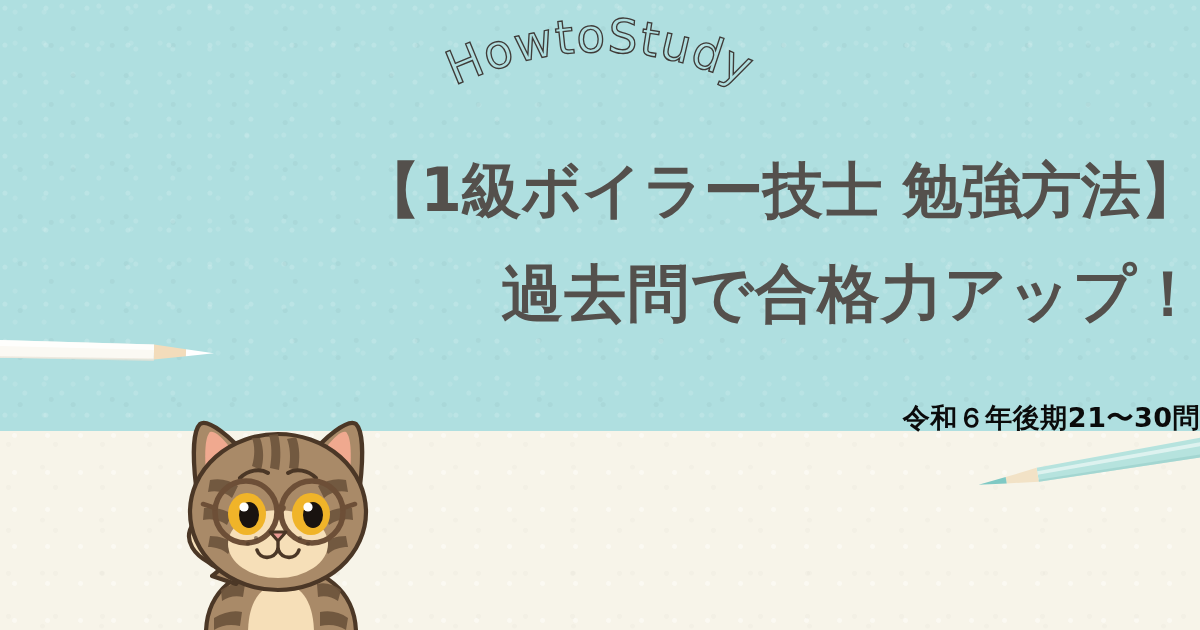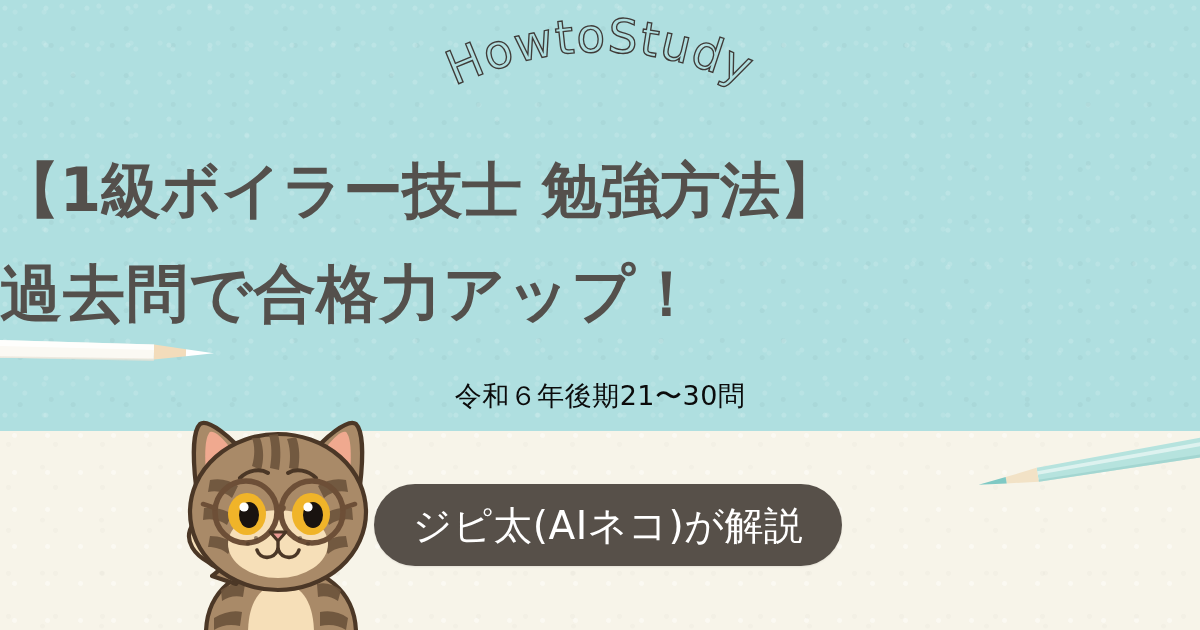--- a/index.html
+++ b/index.html
@@ -79,46 +79,46 @@
     stroke-width: 1.35;
     paint-order: stroke;
   }
 
   
   .headline-wrap {
     position: absolute;
     left: 0;
     top: 148px;
     width: 1200px;
-    text-align: left;
+    text-align: right;
   }
   .headline {
     font-family: "DejaVu Sans", sans-serif;
     font-weight: 700;
     font-size: 60px;
     line-height: 84px;
     color: #54504c;
     letter-spacing: -0.5px;
     white-space: nowrap;
   }
   .headline.line2 {
     font-size: 62px;
     letter-spacing: 1px;
     margin-top: 20px;
   }
 
   
   .subtitle {
     position: absolute;
     left: 0;
-    top: 378px;
-    width: 1200px;
-    text-align: center;
-    font-family: "DejaVu Sans", sans-serif;
-    font-weight: 400;
+    top: 400px;
+    width: 1200px;
+    text-align: right;
+    font-family: "DejaVu Sans", sans-serif;
+    font-weight: 700;
     font-size: 27px;
     color: #0b0b0b;
     letter-spacing: 0.5px;
     white-space: nowrap;
   }
 
   
   .pencil {
     position: absolute;
   }
@@ -280,17 +280,14 @@
 
       <g fill="#4b3726" stroke="none" opacity="0.55">
         <circle cx="100" cy="140" r="2.1"></circle>
         <circle cx="108" cy="134" r="2.1"></circle>
         <circle cx="160" cy="140" r="2.1"></circle>
         <circle cx="152" cy="134" r="2.1"></circle>
       </g>
     </g>
   </svg>
 
-  <div class="speech-pill">
-    <span class="speech-pill-text">ジピ太(AIネコ)が解説</span>
-  </div>
 
 </div>
 
 </body></html>

